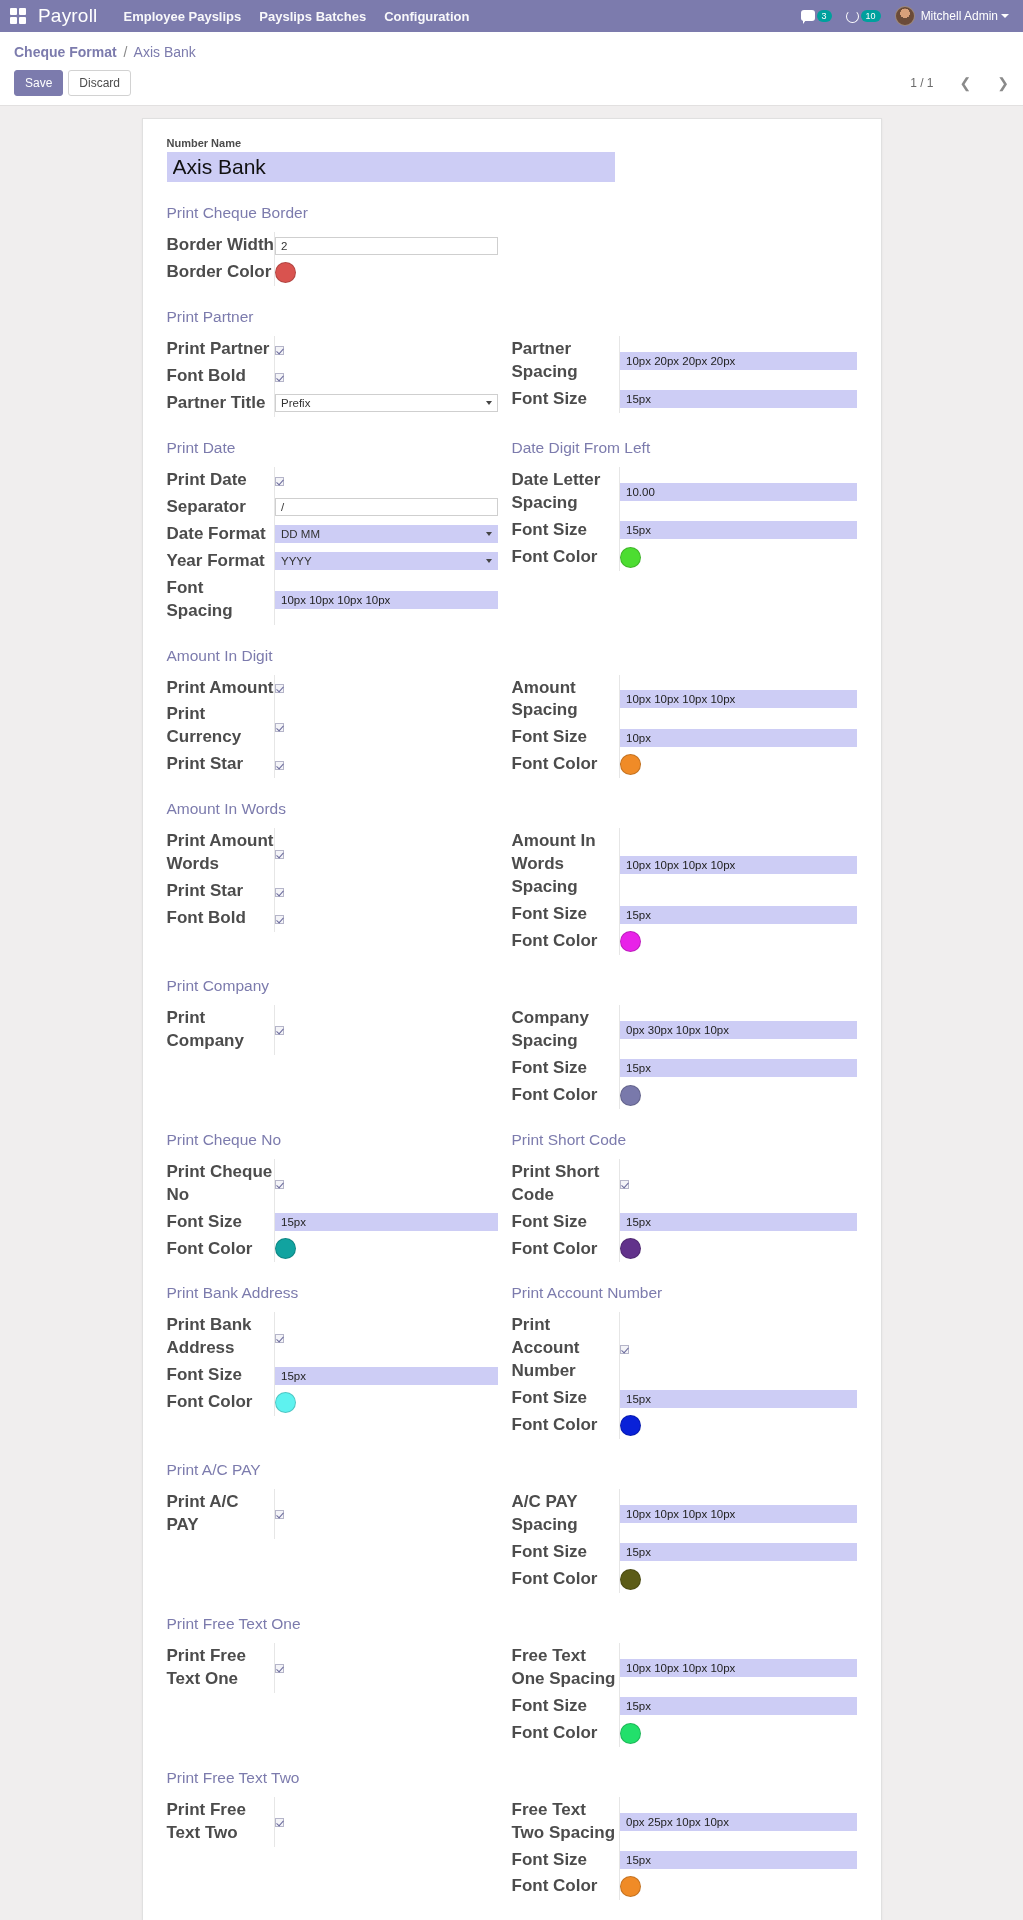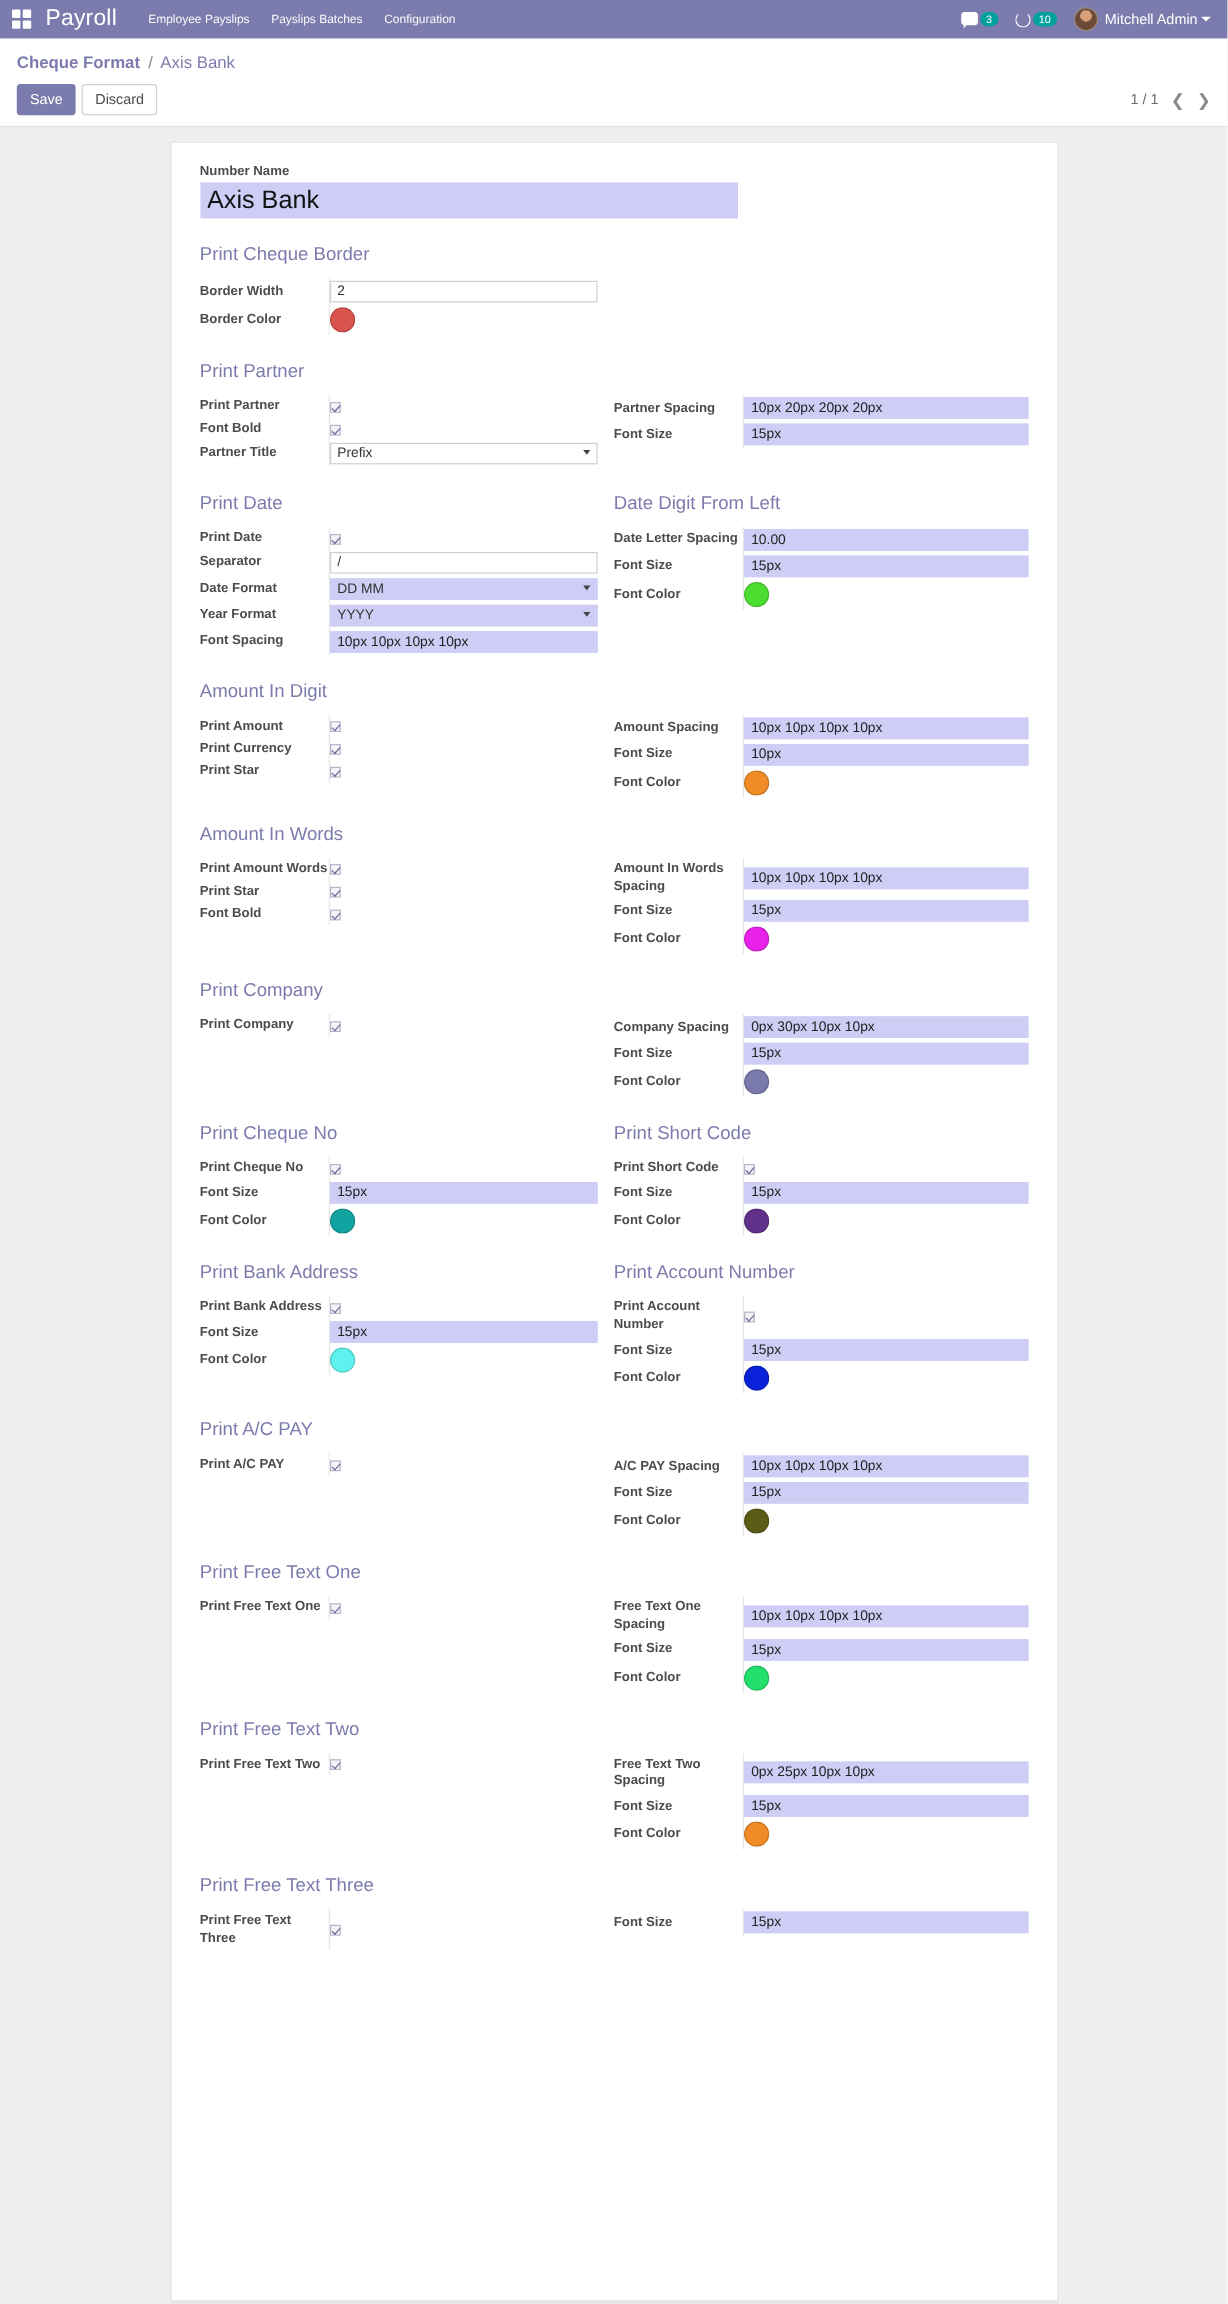--- a/index.html
+++ b/index.html
@@ -17,21 +17,21 @@
   .navbar {
     height:32px; background:#7c7bad; color:#fff;
     display:flex; align-items:center; padding:0 10px;
     position:relative;
   }
   .apps-grid { width:16px; height:16px; display:grid;
     grid-template-columns:repeat(2,1fr); grid-template-rows:repeat(2,1fr);
     gap:2px; margin-right:12px; cursor:pointer; }
   .apps-grid i { display:block; background:#fff; border-radius:1px; }
   .brand { font-size:19px; letter-spacing:.2px; margin-right:26px; color:#fff; }
-  .menu-item { font-size:10px; color:#fff; margin-right:18px; cursor:pointer; opacity:.95; }
+  .menu-item { font-size:13px; color:#fff; margin-right:18px; cursor:pointer; opacity:.95;font-weight:bold; }
   .nav-right { margin-left:auto; display:flex; align-items:center; gap:14px; padding-right:4px;}
   .nav-ico { position:relative; display:flex; align-items:center; cursor:pointer; }
   .badge {
     background:#00a09d; color:#fff; font-size:9px; border-radius:9px;
     padding:1px 5px; margin-left:2px; line-height:1.2;
   }
   .bubble {
     width:14px;height:11px;background:#fff;border-radius:3px;position:relative;display:inline-block;
   }
   .bubble:after{content:"";position:absolute;left:2px;bottom:-3px;border-width:4px 3px 0 0;
@@ -52,21 +52,21 @@
   .breadcrumb { font-size:14px; color:#7c7bad; padding:4px 0 10px 0; }
   .breadcrumb .sep { color:#888; margin:0 3px; }
   .breadcrumb a { color:#7c7bad; text-decoration:none; cursor:pointer;font-weight:bold; }
   .cp-row { display:flex; align-items:center; padding-bottom:9px; }
   .btn {
     font-size:12px; padding:4px 10px; border-radius:3px; cursor:pointer;
     border:1px solid transparent; line-height:1.35;
   }
   .btn-primary { background:#7c7bad; color:#fff; border-color:#7c7bad; margin-right:5px; }
   .btn-default { background:#fff; color:#4c4c4c; border-color:#d2d2d2; }
-  .pager { margin-left:auto; display:flex; align-items:center; gap:10px; color:#6b6b6b; font-size:12px; }
+  .pager { margin-left:auto; display:flex; align-items:center; gap:26px; color:#6b6b6b; font-size:12px; }
   .pager .arrow { cursor:pointer; color:#8a8a8a; font-size:14px; }
 
   
   .sheet-wrap { padding:12px 0 0 0; display:flex; justify-content:center; }
   .sheet {
     width:740px; background:#fff; border:1px solid #e0e0e0;
     box-shadow:0 1px 2px rgba(0,0,0,.06);
     padding:18px 24px 26px 24px;
     min-height:1800px;
   }
@@ -82,21 +82,21 @@
     margin:22px 0 10px 0;
   }
 
   .cols { display:flex; }
   .col { width:50%; }
   .col.left { padding-right:14px; }
 
   table.frm { border-collapse:collapse; width:100%; }
   table.frm td { padding:2px 0; vertical-align:middle; }
   td.lbl {
-    width:108px; font-size:11px; font-weight:bold; color:#4c4c4c;
+    width:108px; font-size:17px; font-weight:bold; color:#4c4c4c;
     padding-right:6px; line-height:1.35;
   }
   td.val { border-left:1px solid #e6e6e6; padding-left:8px; }
   .chk {
     width:9px;height:9px;border:1px solid #b5b5c9;background:#f4f4f8;
     display:inline-block;position:relative;vertical-align:middle;cursor:pointer;
   }
   .chk:after{
     content:"";position:absolute;left:1.5px;top:0px;width:3px;height:6px;
     border:solid #6b6b9c;border-width:0 1.4px 1.4px 0;transform:rotate(42deg);

